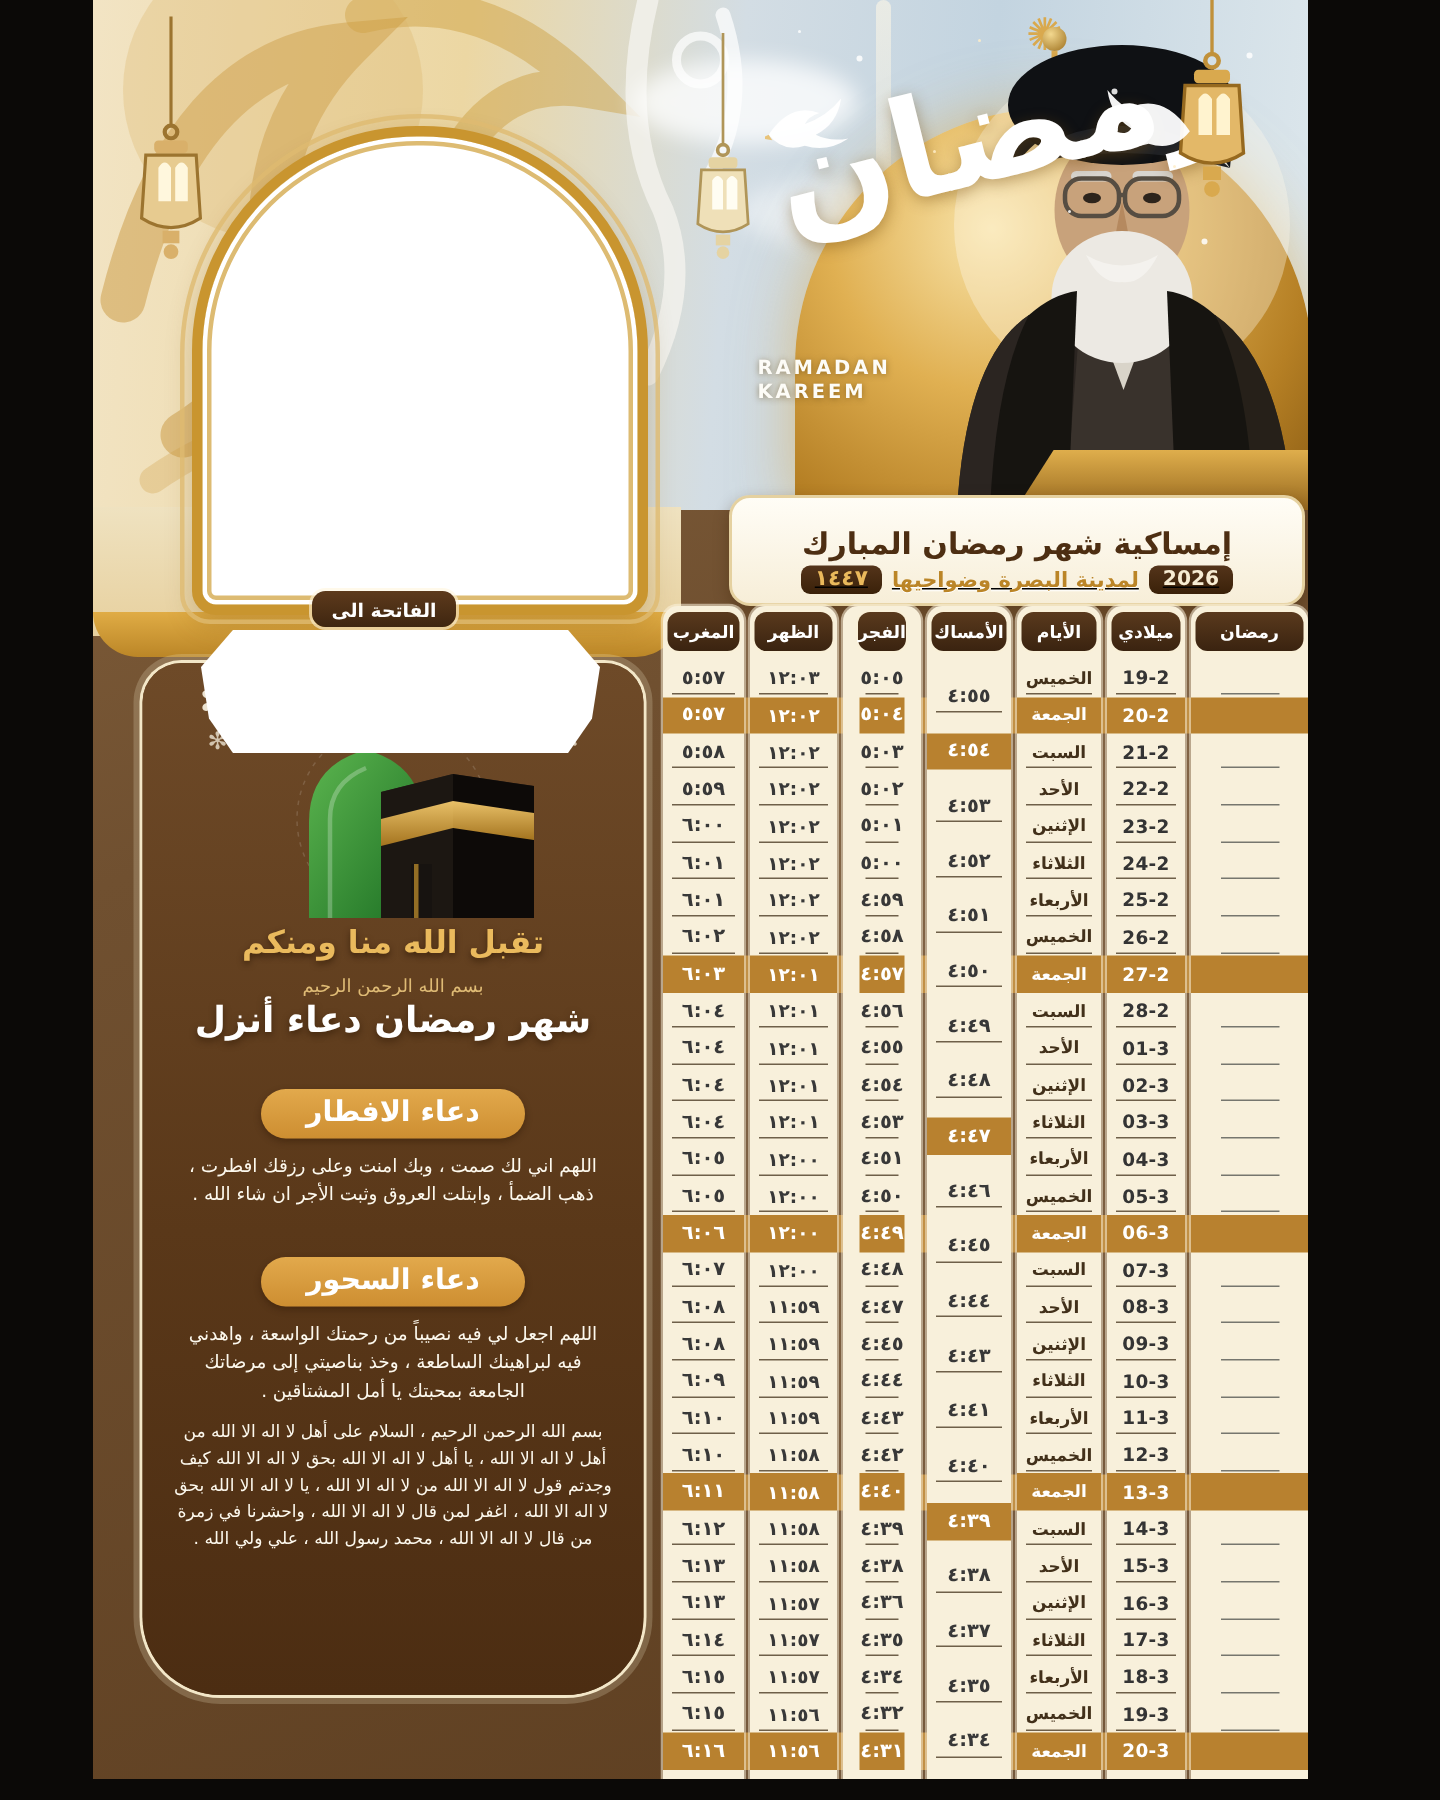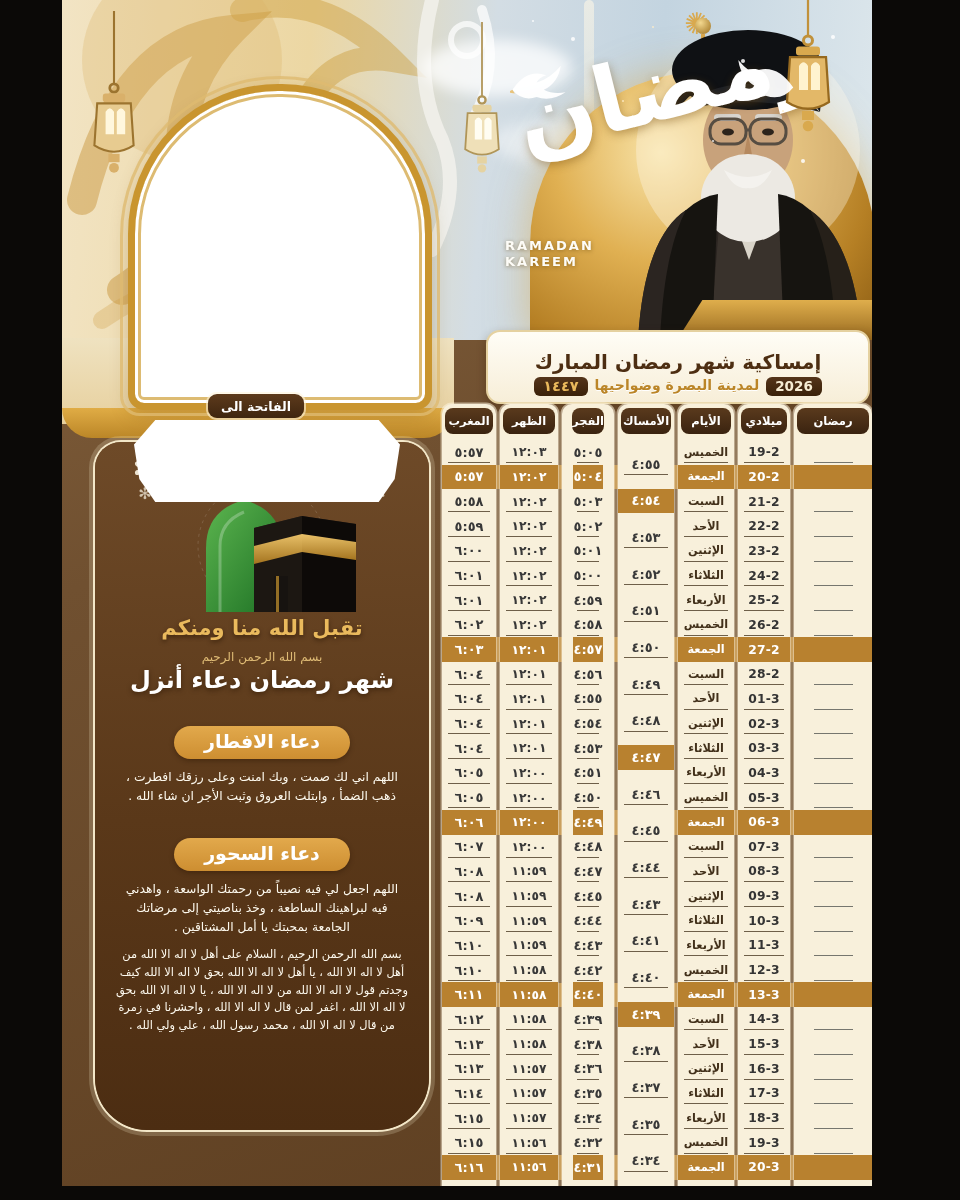--- a/index.html
+++ b/index.html
@@ -71,21 +71,21 @@
         box-shadow:0 2px 5px rgba(40,20,0,.4);}
   .sec-text{margin:9px 24px 0;font-size:12.3px;line-height:1.55;direction:rtl;}
   .sec-text.small{font-size:11.4px;line-height:1.55;margin:9px 18px 0;}
 
   
   .title-banner{position:absolute;left:424px;top:330px;width:384px;height:74px;z-index:9;
         background:linear-gradient(#fffdf6,#f7eed8);border-radius:14px;border:2px solid #e5d1a0;
         display:flex;flex-direction:column;align-items:center;justify-content:center;gap:3px;
         box-shadow:0 4px 10px rgba(60,35,5,.35);}
   .tb-title{font-size:20px;font-weight:bold;color:#4d2e12;direction:rtl;margin-top:12px;}
-  .tb-line2{display:flex;gap:7px;direction:ltr;}
+  .tb-line2{display:flex;align-items:center;gap:7px;direction:ltr;text-decoration:underline;}
   .tb-chip{background:linear-gradient(#54341a,#3a2109);border-radius:6px;padding:1px 9px 2px;font-weight:bold;}
   .tb-chip.hijri{color:#eab95c;font-size:14.5px;}
   .tb-chip.year{color:#f7ecd3;font-size:13.5px;}
   .tb-sub{color:#bb8527;font-size:14px;font-weight:bold;direction:rtl;text-shadow:0 1px 0 #fff;}
 
   
   .timetable{position:absolute;left:380px;top:404px;width:430px;height:776px;z-index:9;display:flex;gap:4px;}
   .fri-band{position:absolute;left:1px;right:1px;background:#b8812f;z-index:0;}
   .strip{position:relative;z-index:1;flex:0 0 auto;height:983px;background:#f8f0db;overflow:hidden;
         border-radius:10px 10px 13px 13px;box-shadow:0 0 0 1.5px rgba(252,243,220,.55);

